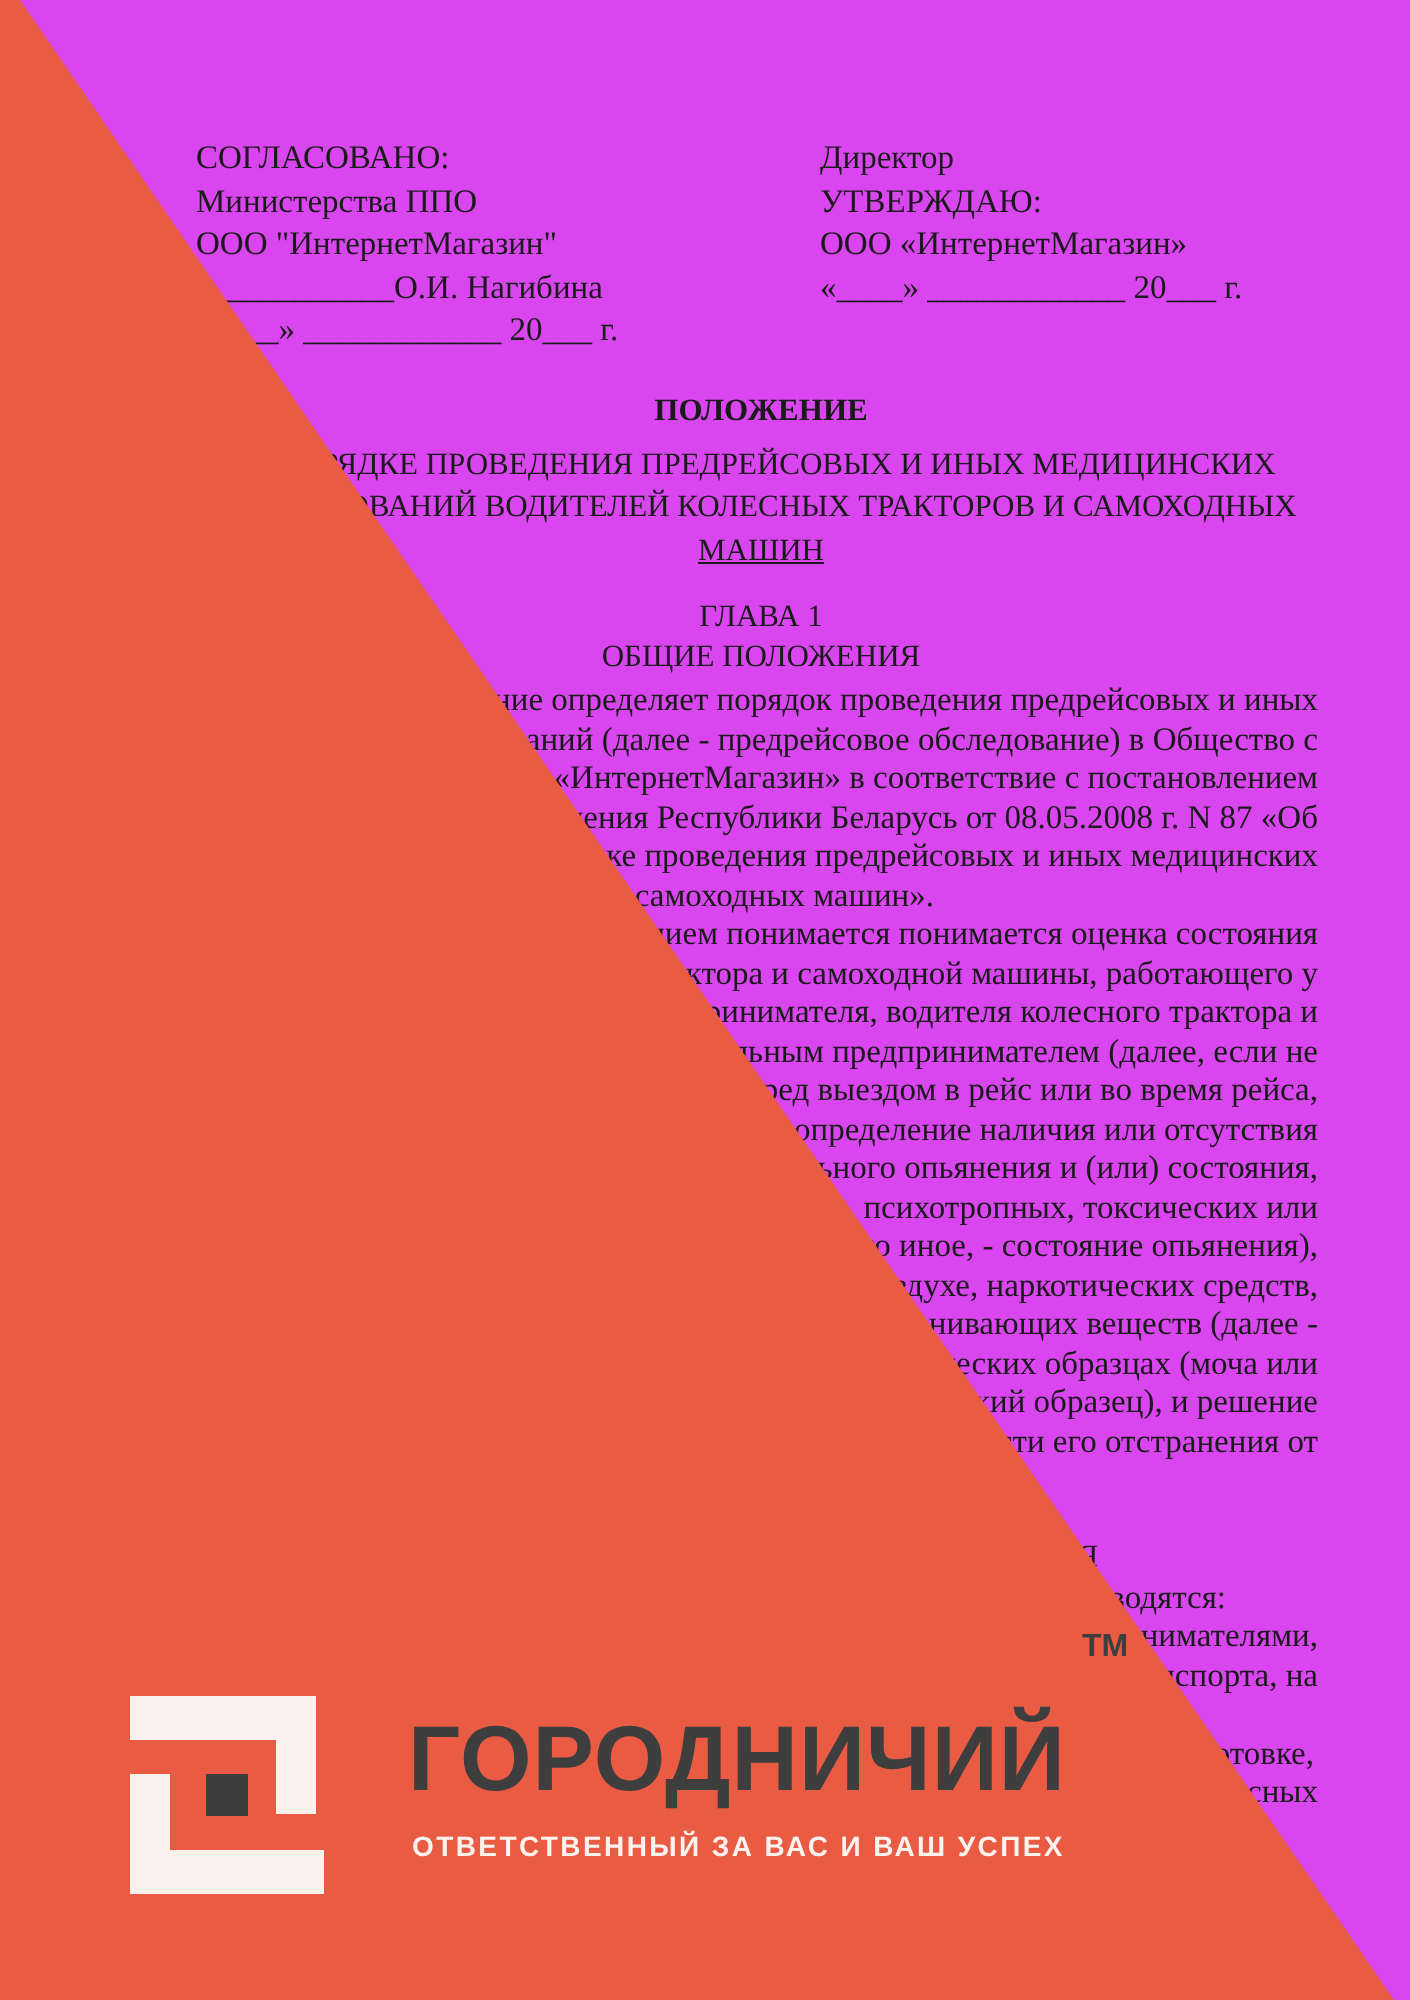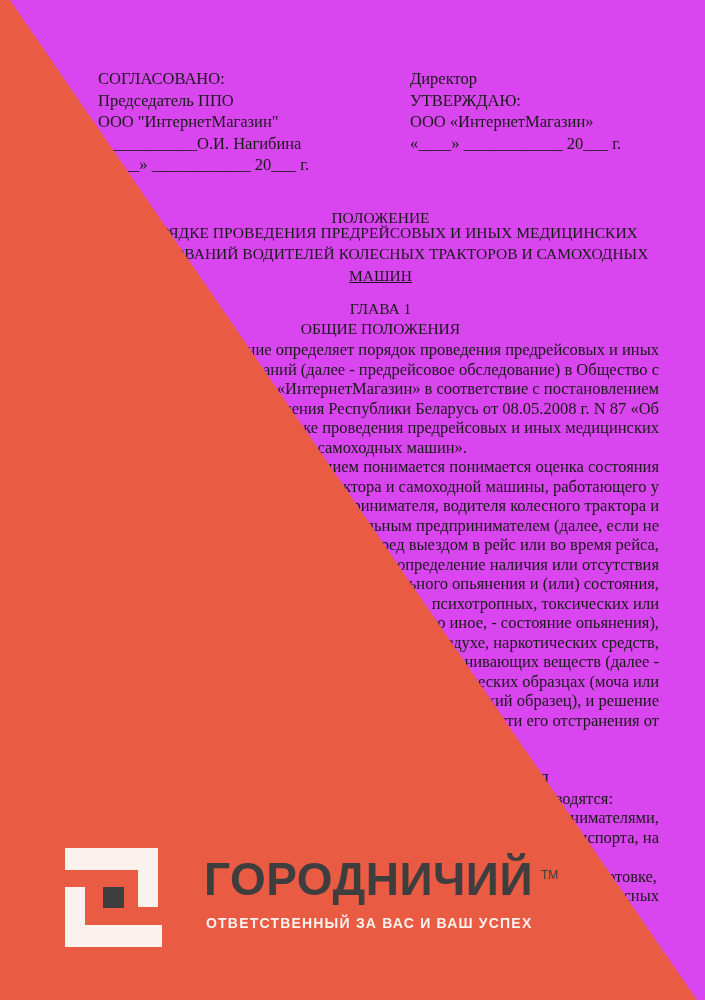--- a/index.html
+++ b/index.html
@@ -18,48 +18,48 @@
   .doc-line.center{left:56px;right:0;text-align:center;font-size:15.5px;}
   .doc-line.right{text-align:right;}
   .overlay-svg{position:absolute;left:0;top:0;width:705px;height:1000px;pointer-events:none;}
   .logo{position:absolute;left:0;top:0;width:690px;height:1000px;font-family:"Liberation Sans",sans-serif;}
   .logo-mark{position:absolute;left:65px;top:848px;width:97px;height:99px;}
   .logo-name{
     position:absolute;left:204px;top:854px;font-size:46px;line-height:50px;
     font-weight:bold;color:#3E3E3E;letter-spacing:0.5px;white-space:nowrap;
   }
   .logo-tm{
-    position:absolute;left:541px;top:868px;font-size:12px;font-weight:normal;color:#3E3E3E;
+    position:absolute;left:541px;top:815px;font-size:16px;font-weight:bold;color:#3E3E3E;
   }
   .logo-tagline{
     position:absolute;left:206px;top:915px;font-size:14px;font-weight:bold;
     color:#FCF3EF;letter-spacing:1.2px;white-space:nowrap;
   }
 </style>
 </head>
 <body>
 
 <div class="page">
 
   <div class="approval-block approval-left">
     <div>СОГЛАСОВАНО:</div>
-    <div>Председатель ППО</div>
+    <div>Министерства ППО</div>
     <div>ООО "ИнтернетМагазин"</div>
     <div>____________О.И. Нагибина</div>
     <div>«____» ____________ 20___ г.</div>
   </div>
   <div class="approval-block approval-right">
     <div>Директор</div>
     <div>УТВЕРЖДАЮ:</div>
     <div>ООО «ИнтернетМагазин»</div>
     <div>«____» ____________ 20___ г.</div>
   </div>
 
   <div>
-      <div class="doc-line center" style="top: 208px;">ПОЛОЖЕНИЕ</div>
+      <div class="doc-line center" style="top: 196px; font-weight: bold;">ПОЛОЖЕНИЕ</div>
       <div class="doc-line center" style="top: 222.5px;">О ПОРЯДКЕ ПРОВЕДЕНИЯ ПРЕДРЕЙСОВЫХ И ИНЫХ МЕДИЦИНСКИХ</div>
       <div class="doc-line center" style="top: 244px;">ОБСЛЕДОВАНИЙ ВОДИТЕЛЕЙ КОЛЕСНЫХ ТРАКТОРОВ И САМОХОДНЫХ</div>
       <div class="doc-line center" style="top: 265.5px; text-decoration: underline;">МАШИН</div>
       <div class="doc-line center" style="top: 299px;">ГЛАВА 1</div>
       <div class="doc-line center" style="top: 318.5px;">ОБЩИЕ ПОЛОЖЕНИЯ</div>
       <div class="doc-line right" style="top: 340px; right: 46px;">1. Настоящее Положение определяет порядок проведения предрейсовых и иных</div>
       <div class="doc-line right" style="top: 359.5px; right: 46px;">медицинских обследований (далее - предрейсовое обследование) в Общество с</div>
       <div class="doc-line right" style="top: 379px; right: 46px;">ограниченной ответственностью «ИнтернетМагазин» в соответствие с постановлением</div>
       <div class="doc-line right" style="top: 398.5px; right: 46px;">Министерства здравоохранения Республики Беларусь от 08.05.2008 г. N 87 «Об</div>
       <div class="doc-line right" style="top: 418px; right: 46px;">утверждении Инструкции о порядке проведения предрейсовых и иных медицинских</div>

